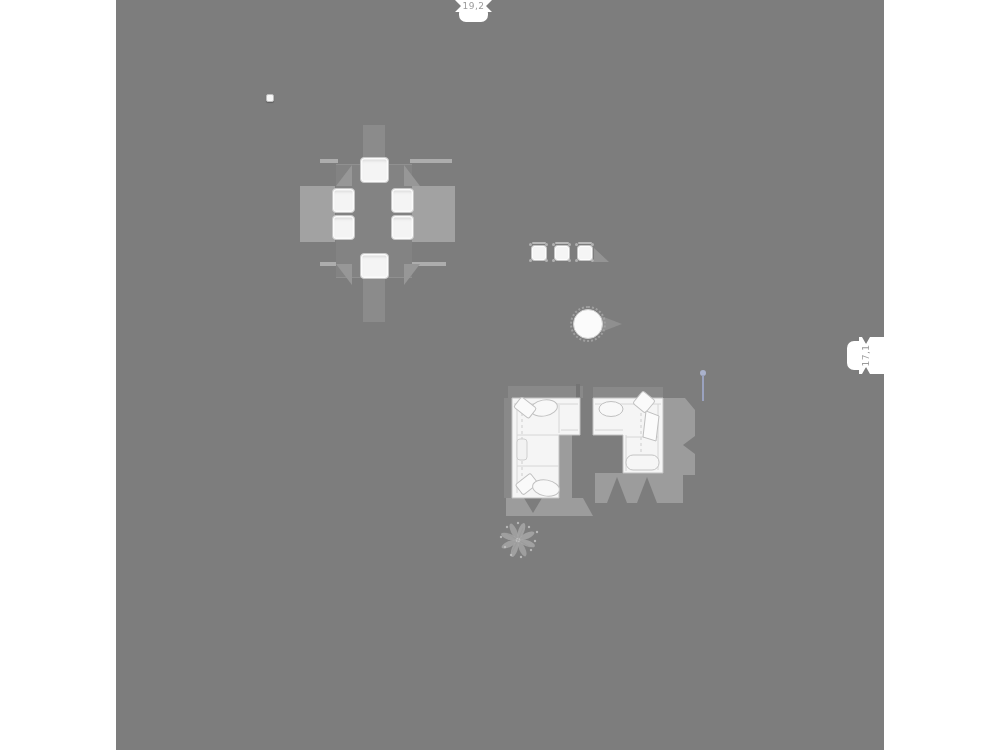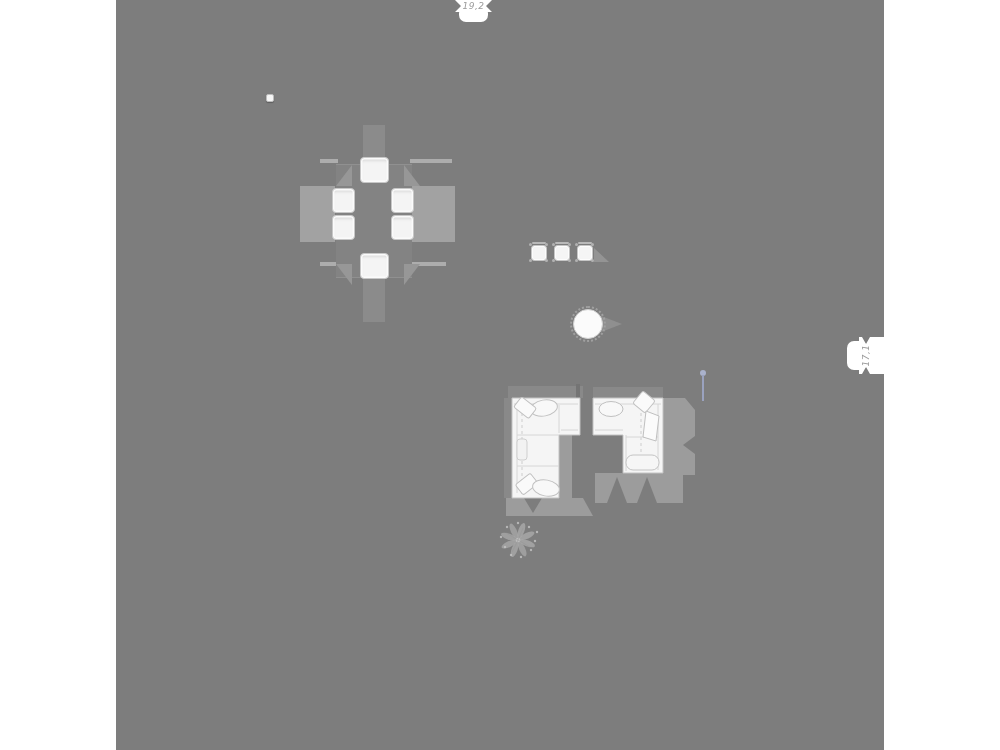--- a/index.html
+++ b/index.html
@@ -8,21 +8,21 @@
     background:var(--page_bg,#ffffff);
     font-family:"DejaVu Sans","Liberation Sans",sans-serif;
   }
   .abs{position:absolute;}
   
   #plan-canvas{
     left:116px;top:0;width:768px;height:750px;
     background:var(--canvas_bg,#7d7d7d);
   }
   
-  .dim-tag{overflow:visible;font-style:italic;}
+  .dim-tag{overflow:visible;}
   .dim-label{
     color:var(--label_text,#9b9b9b);
     font-size:9px;line-height:10px;letter-spacing:0.5px;
     text-align:center;user-select:none;
   }
   #dim-top{left:339px;top:0;width:37px;height:23px;}
   #dim-top .dim-label{left:0;right:0;top:1px;position:absolute;}
   #dim-right{left:731px;top:337px;width:37px;height:37px;}
   #dim-right .dim-label{
     position:absolute;left:0;top:0;width:37px;height:37px;

